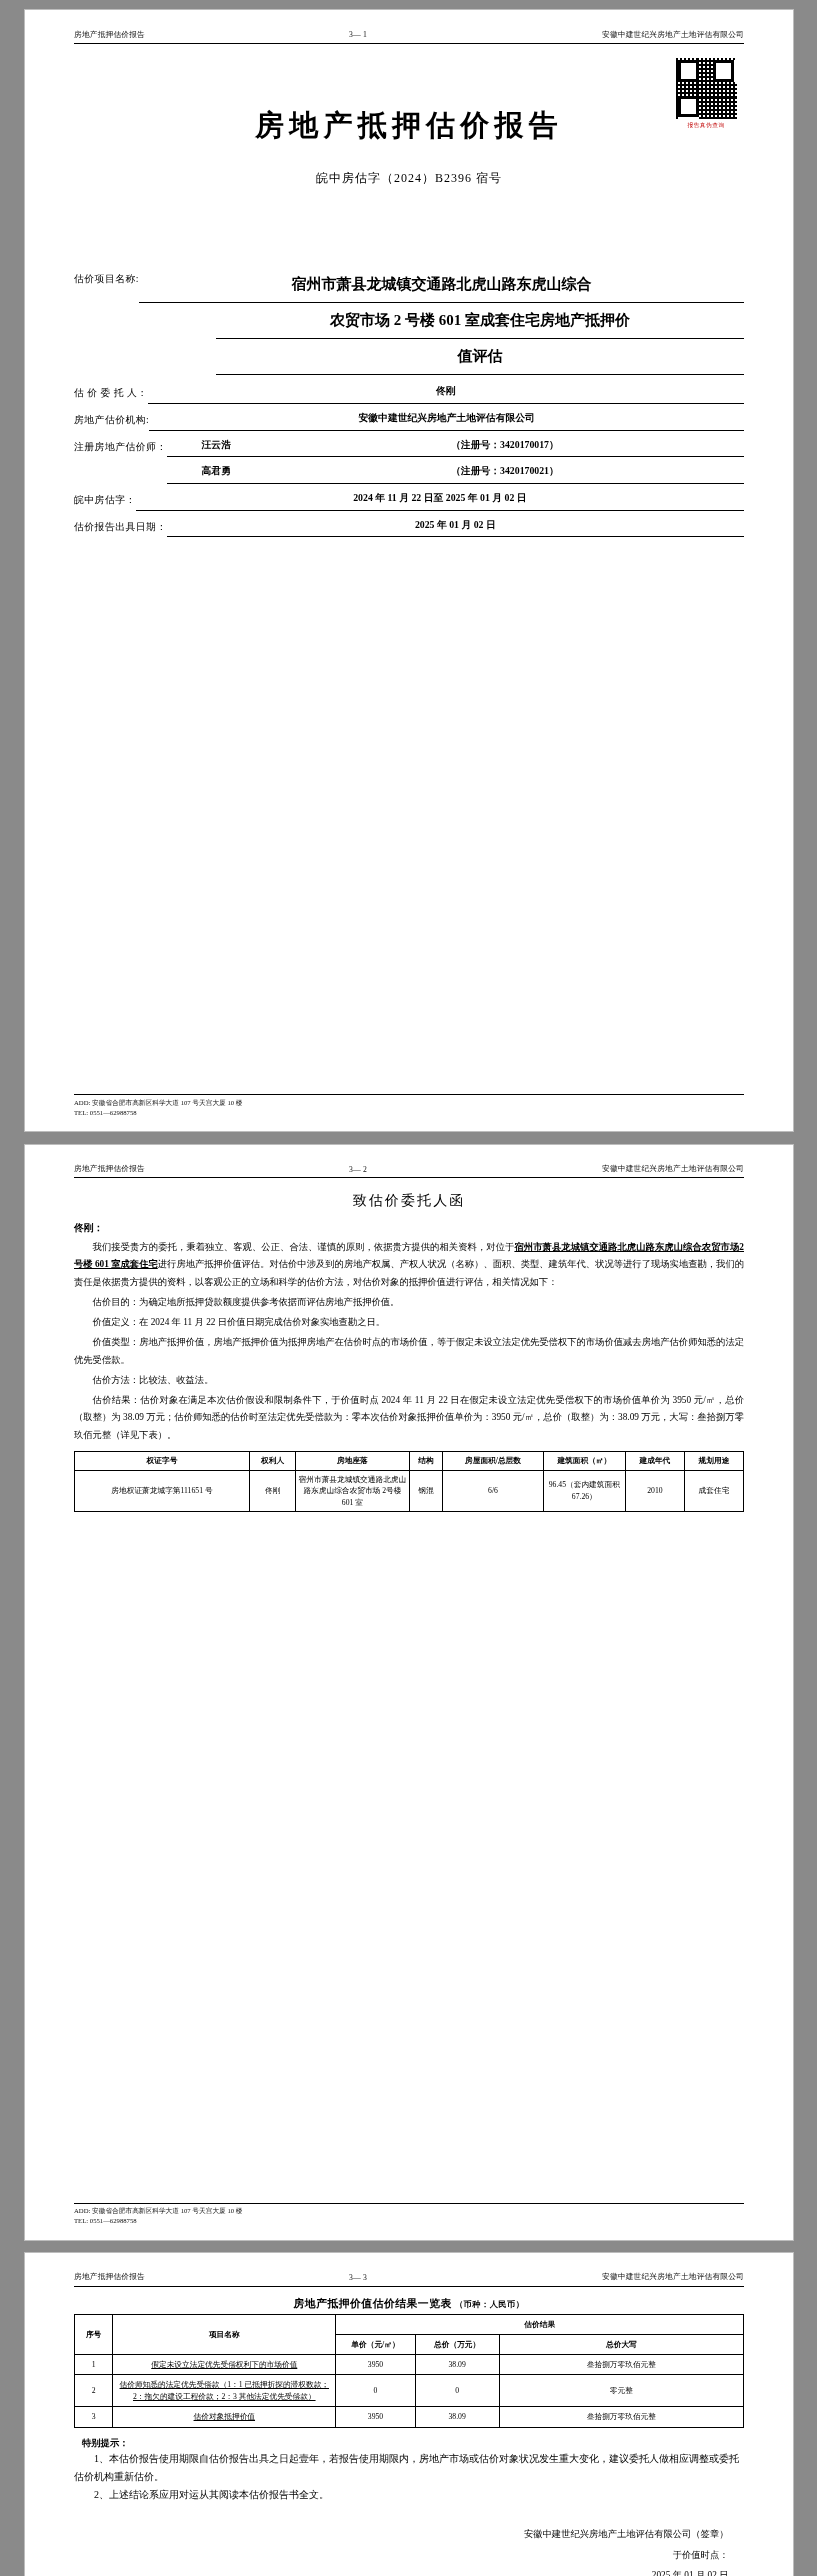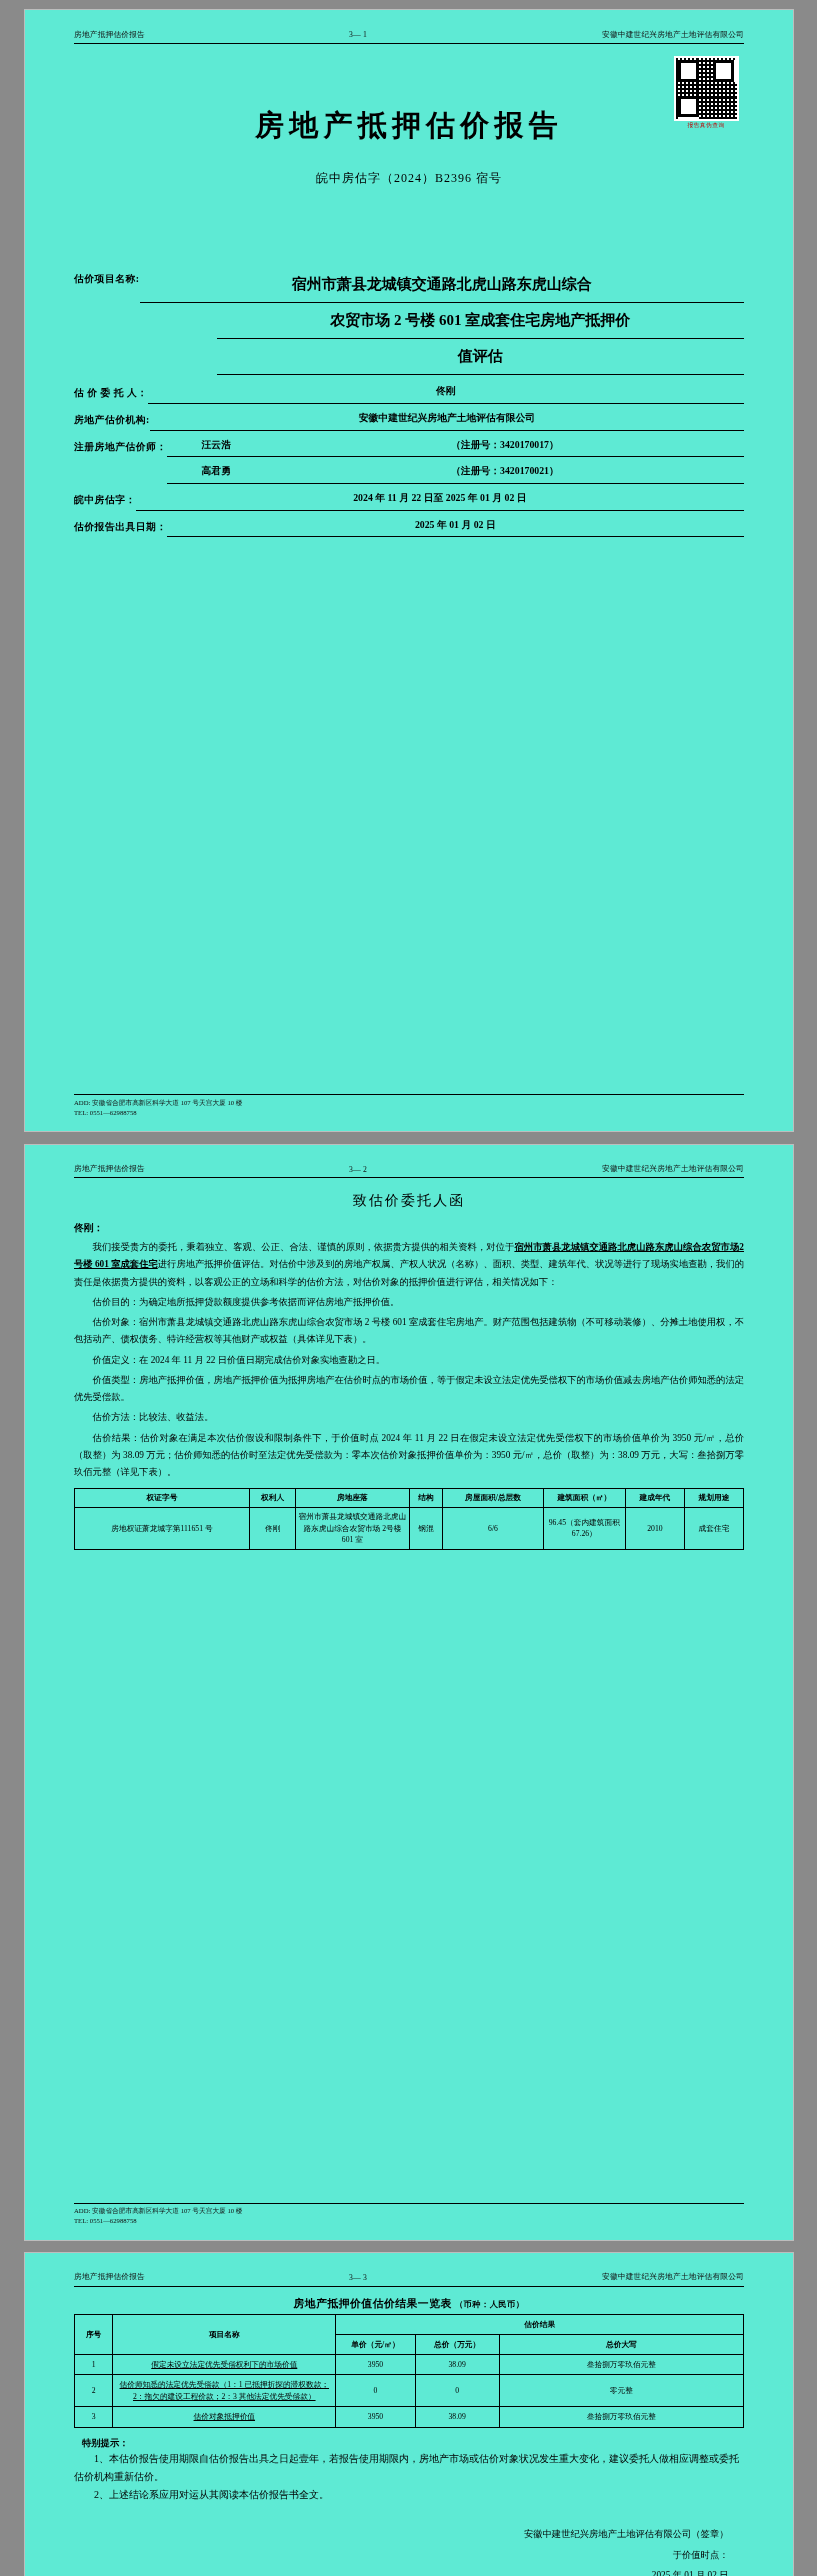--- a/index.html
+++ b/index.html
@@ -11,21 +11,21 @@
   .page-wrap {
     width: 818px;
     margin: 0 auto;
     background: #8a8a8a;
     padding: 9.3px 0 9.3px 0;
     box-sizing: border-box;
   }
   .page {
     width: 770px;
     margin: 0 auto 11.3px auto;
-    background: #5eead4;
+    background: #ffffff;
     box-sizing: border-box;
     position: relative;
     padding: 19.6px 49px 17.5px 49px;
     border: 0.5px solid #bdbdbd;
   }
   .hdr-line {
     display: flex;
     justify-content: space-between;
     align-items: center;
     font-size: 7.7px;
@@ -114,21 +114,21 @@
     line-height: 2.1;
   }
   .fld {
     display: flex;
     align-items: flex-end;
     margin-bottom: 4.1px;
   }
   .fld .lbl {
     flex: 0 0 auto;
     white-space: nowrap;
-    font-weight: bold;
+    font-weight: normal;
     letter-spacing: 0.5px;
   }
   .fld .val {
     flex: 1 1 auto;
     border-bottom: 0.5px solid #000;
     text-align: center;
     padding: 0 3.1px 1px 3.1px;
     font-weight: bold;
   }
   .fld-multi {
@@ -294,21 +294,20 @@
     </div>
 
     <div class="doc-title">致估价委托人函</div>
     <div class="salute">佟刚：</div>
 
     <p class="body">
       <span>我们接受贵方的委托，秉着独立、客观、公正、合法、谨慎的原则，依据贵方提供的相关资料，对位于</span><span class="u">宿州市萧县龙城镇交通路北虎山路东虎山综合农贸市场2 号楼 601 室成套住宅</span><span>进行房地产抵押价值评估。对估价中涉及到的房地产权属、产权人状况（名称）、面积、类型、建筑年代、状况等进行了现场实地查勘，我们的责任是依据贵方提供的资料，以客观公正的立场和科学的估价方法，对估价对象的抵押价值进行评估，相关情况如下：</span>
     </p>
 
     <p class="body">估价目的：为确定地所抵押贷款额度提供参考依据而评估房地产抵押价值。</p>
-    <p class="body">估价对象：宿州市萧县龙城镇交通路北虎山路东虎山综合农贸市场 2 号楼 601 室成套住宅房地产。财产范围包括建筑物（不可移动装修）、分摊土地使用权，不包括动产、债权债务、特许经营权等其他财产或权益（具体详见下表）。</p>
 
     <p class="body">
       <span class="b">价值定义：</span><span>在 2024 年 11 月 22 日价值日期完成估价对象实地查勘之日。</span>
     </p>
     <p class="body">
       <span class="b">价值类型：</span><span>房地产抵押价值，房地产抵押价值为抵押房地产在估价时点的市场价值，等于假定未设立法定优先受偿权下的市场价值减去房地产估价师知悉的法定优先受偿款。</span>
     </p>
     <p class="body">
       <span class="b">估价方法：</span><span>比较法、收益法。</span>
     </p>

